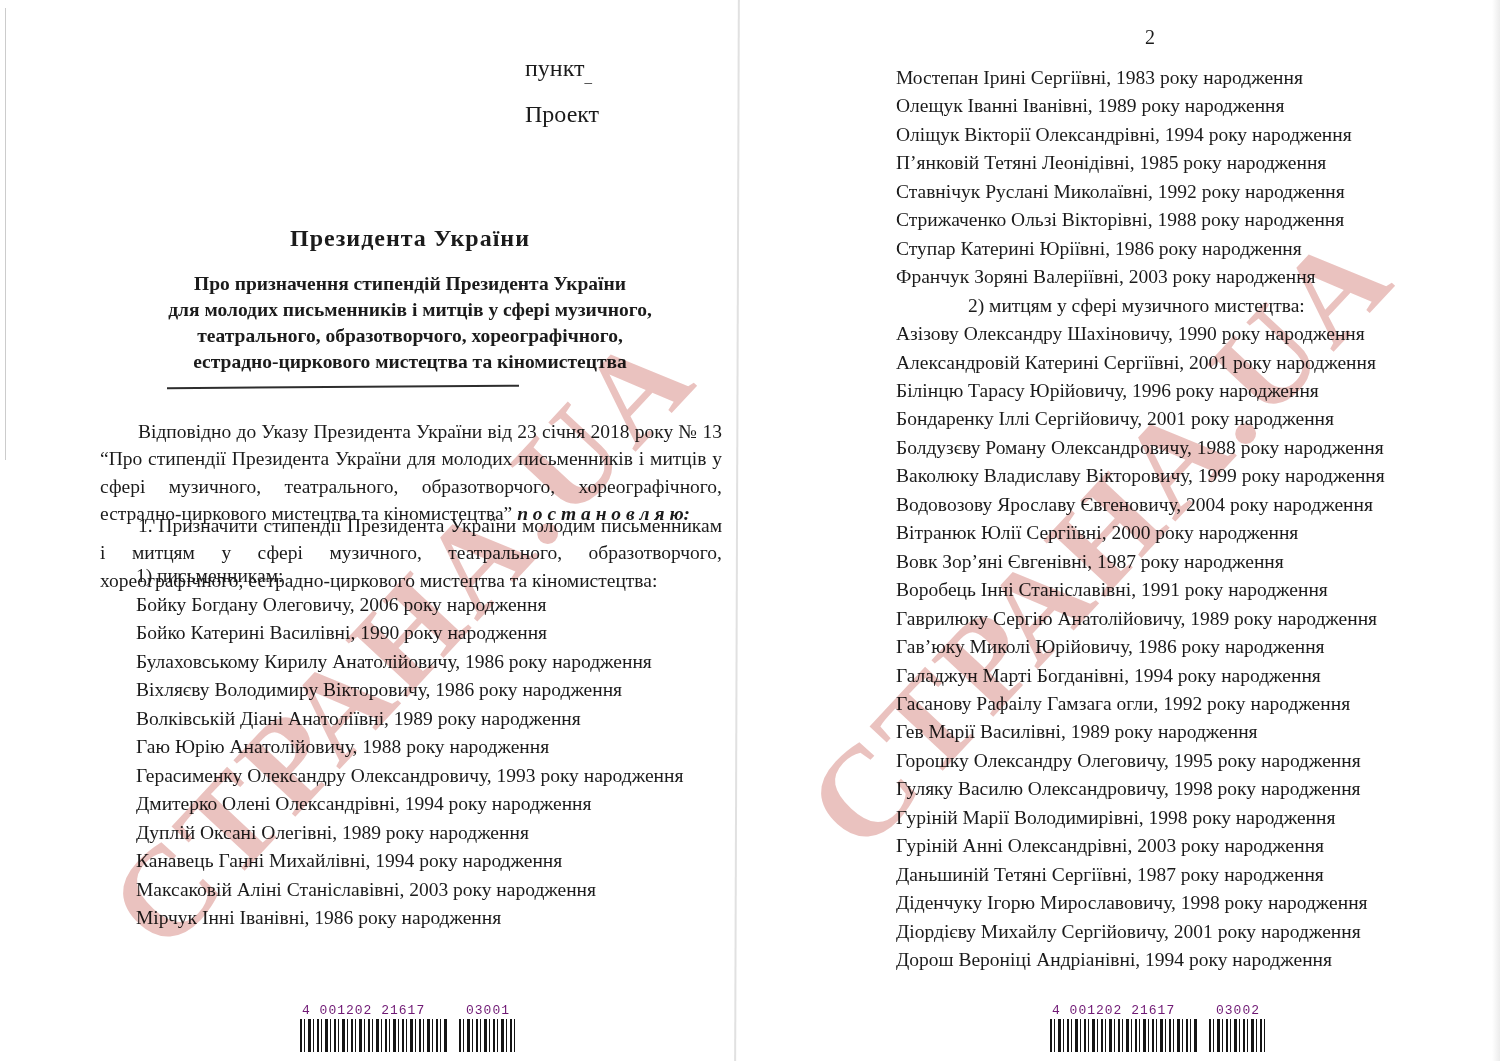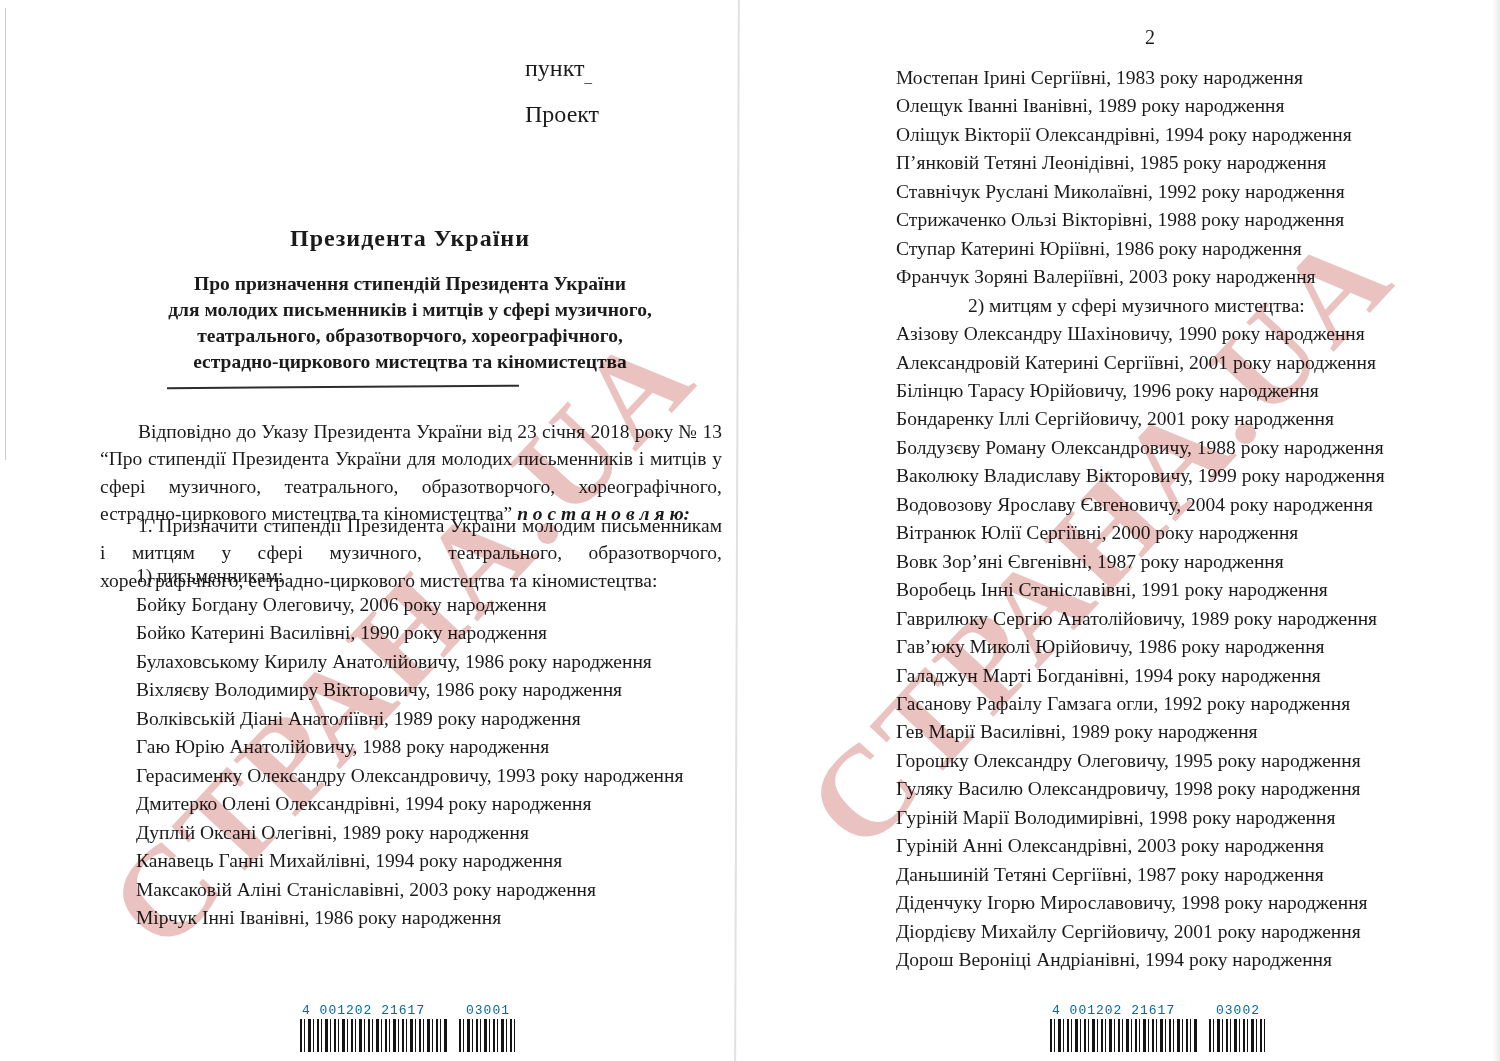--- a/index.html
+++ b/index.html
@@ -38,21 +38,21 @@
   .page2block{left:896px;top:64px;}
   .sec2{margin-left:-8px;text-align:center;}
 
   .list-line{font-size:19.5px;line-height:28.45px;white-space:nowrap;}
 
   
   .barcode{width:216px;}
   .barcode1{left:300px;top:1003px;}
   .barcode2{left:1050px;top:1003px;}
   .bc-nums{display:flex;justify-content:space-between;font-family:"Liberation Mono", monospace;
-           font-size:13px;letter-spacing:1px;padding:0 6px 1px 2px;color:#0369a1;}
+           font-size:13px;letter-spacing:1px;padding:0 6px 1px 2px;color:#701a75;}
   .bc-bars{display:flex;gap:12px;align-items:stretch;height:33px;}
   .bc-g1{width:147px;}
   .bc-g2{width:57px;}
   .bc-g1,.bc-g2{
     background:repeating-linear-gradient(90deg,
       #141414 0 2px,#fff 2px 4px,#141414 4px 5px,#fff 5px 8px,
       #141414 8px 11px,#fff 11px 13px,#141414 13px 14px,#fff 14px 17px);
   }
 
   

